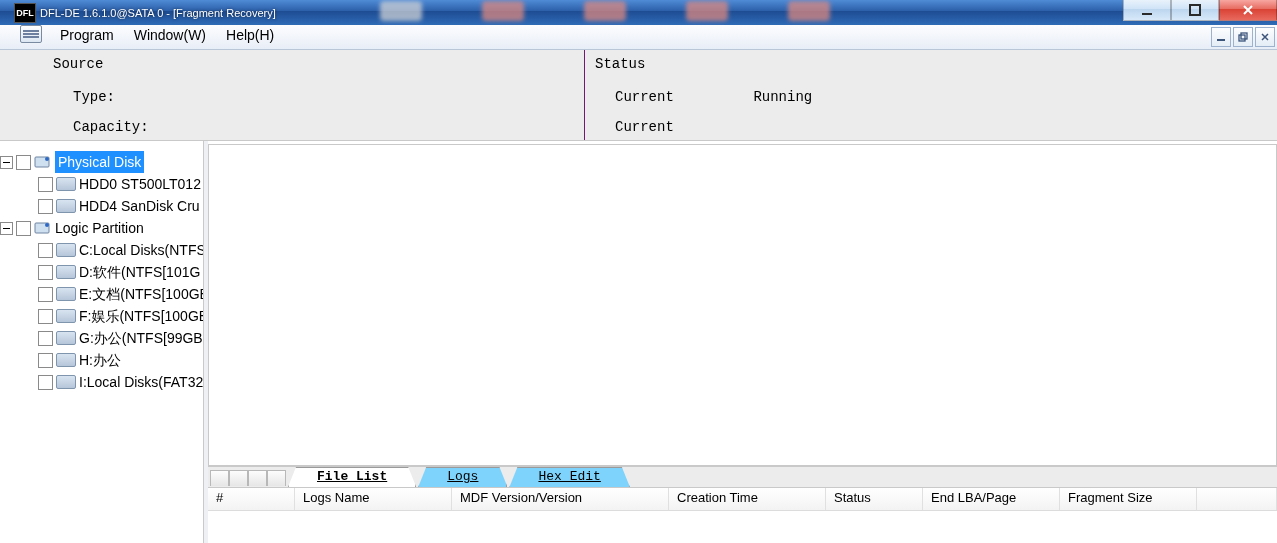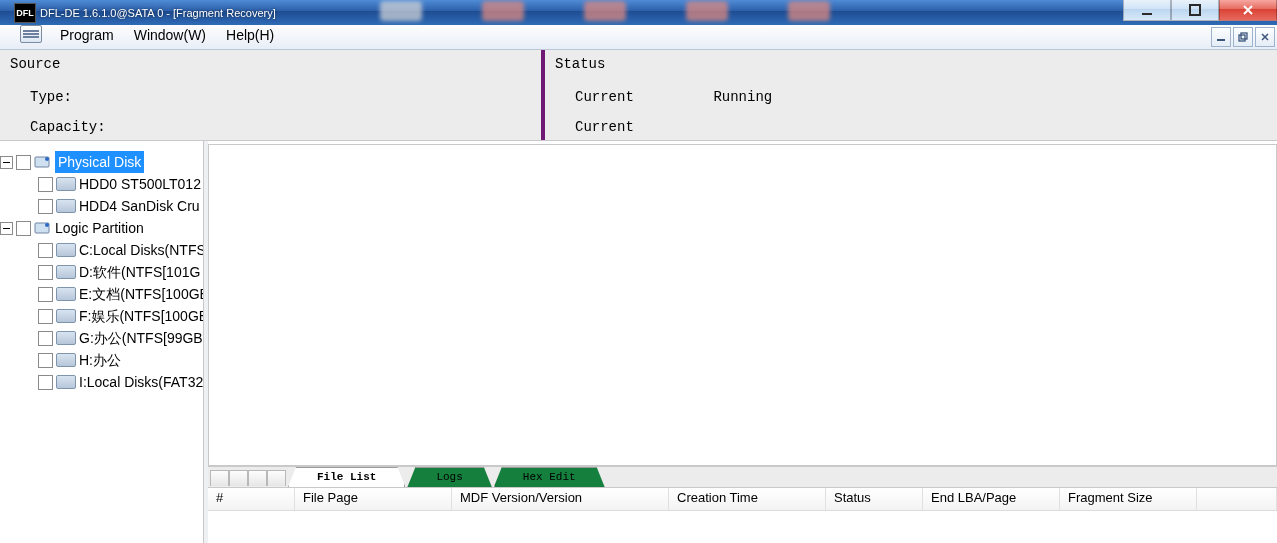--- a/index.html
+++ b/index.html
@@ -129,21 +129,21 @@
     background: #ececec;
     border-bottom: 1px solid #c9c9c9;
     display: flex;
     font-family: "Courier New", monospace;
     font-size: 14px;
     color: #000;
   }
   .info-col {
     padding: 6px 6px 0 10px;
   }
-  .info-col.left  { width: 525px; border-right: 4px solid #701a75; }
+  .info-col.left  { width: 525px; border-right: 1px solid #701a75; margin-left: 43px; }
   .info-col.right { flex: 1; }
   .info-head { margin-bottom: 10px; }
   .info-row  { padding-left: 20px; line-height: 30px; font-family: Liberation Mono, monospace; }
   .info-row .lab { display: inline-block; }
   .info-row .val { display: inline-block; text-align: right; }
   .info-col.right .info-row .lab { width: 130px; }
   
   .main-split {
     display: flex;
     height: calc(543px - 25px - 24px - 90px);
@@ -251,29 +251,30 @@
     border: 1px solid #b8b8b8;
     border-bottom: none;
     background: linear-gradient(to bottom,#fdfdfd,#e6e6e6);
   }
   .tab {
     height: 19px;
     padding: 0 28px;
     border: 1px solid #9a9a9a;
     border-bottom: none;
     background: #fff;
-    font-size: 11px;
+    font-size: 13px;
     line-height: 18px;
     font-weight: bold;
     position: relative;
     margin-left: 2px;
     clip-path: polygon(8px 0,calc(100% - 8px) 0,100% 100%,0 100%);
+    text-decoration: underline;
   }
   .tab.inactive {
-    background: #15803d;
+    background: #7dd3fc;
     font-weight: normal;
     text-align: right;
   }
   .table-head {
     height: 22px;
     display: flex;
     border-top: 1px solid #c9c9c9;
     border-bottom: 1px solid #dcdcdc;
     font-family: "Segoe UI", Tahoma, sans-serif;
     font-size: 13px;
@@ -484,21 +485,21 @@
           <div class="mini-btn"></div>
           <div class="mini-btn"></div>
           <div class="mini-btn"></div>
         </div>
         <div class="tab">File List</div>
         <div class="tab inactive">Logs</div>
         <div class="tab inactive">Hex Edit</div>
       </div>
       <div class="table-head">
         <div class="th" style="width:70px">#</div>
-        <div class="th" style="width:140px">File Page</div>
+        <div class="th" style="width:140px">Logs Name</div>
         <div class="th" style="width:200px">MDF Version/Version</div>
         <div class="th" style="width:140px">Creation Time</div>
         <div class="th" style="width:80px">Status</div>
         <div class="th" style="width:120px">End LBA/Page</div>
         <div class="th" style="width:120px">Fragment Size</div>
         <div class="th" style="flex:1"></div>
       </div>
       <div class="table-body"></div>
     </div>
   </div>

